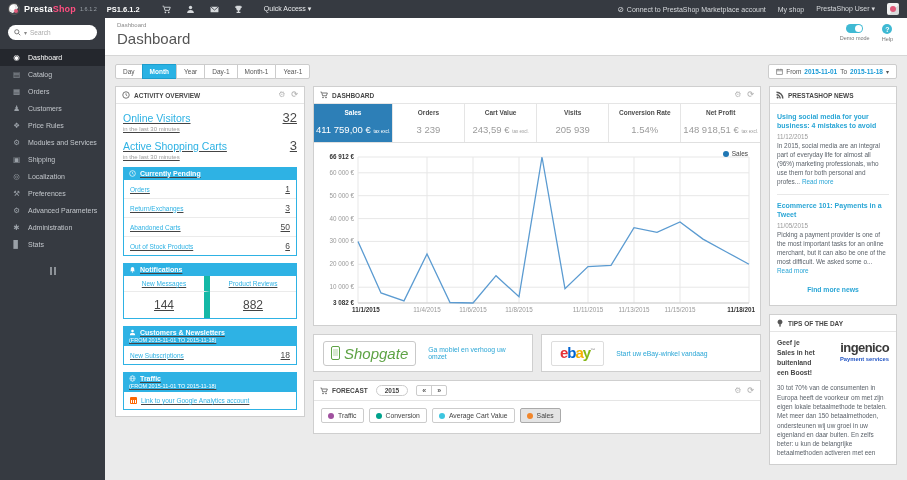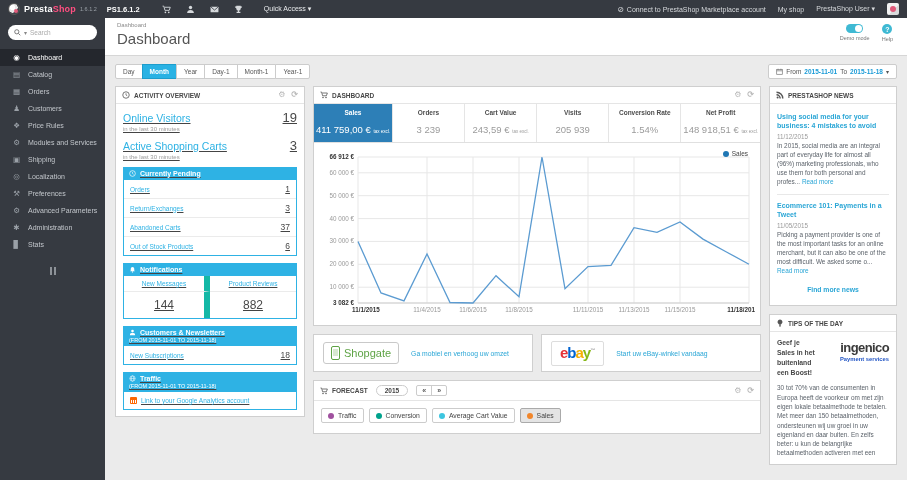--- a/index.html
+++ b/index.html
@@ -116,21 +116,21 @@
   svg text.bold { fill:#333; font-weight:bold; }
   svg line.grid { stroke:#e7e7e7; stroke-width:1; }
   svg line.axis { stroke:#cfcfcf; stroke-width:1; }
 
   
   .banner-row { display:flex; gap:8px; margin-top:8px; }
   .banner { flex:1; background:#fff; border:1px solid #cfcfcf; display:flex; align-items:center; gap:12px; padding:6px 9px; height:38px; }
   .shopgate-logo { border:1px solid #c9c9c9; border-radius:3px; padding:3px 7px; display:flex; align-items:center; gap:4px; cursor:pointer; }
   .sg-phone { width:9px; height:14px; border:1.5px solid #5ea345; border-radius:2px; position:relative; }
   .sg-phone::after { content:""; position:absolute; left:1px; top:2px; right:1px; bottom:3px; background:#5ea345; opacity:.25; }
-  .sg-name { color:#5ea345; font-size:11px; }
+  .sg-name { color:#5ea345; font-size:15px;font-style:italic; }
   .ebay-logo { border:1px solid #ddd; border-radius:2px; padding:2px 8px 4px; font-size:15px; font-weight:bold; letter-spacing:-1px; cursor:pointer; background:#fff; }
   .ebay-logo sup { font-size:5px; color:#999; letter-spacing:0; }
   .banner-link { color:#2aa6d6; font-size:6.8px; cursor:pointer; }
 
   
   .pill { border:1px solid #ccc; border-radius:8px; padding:1px 8px; font-size:6.5px; color:#444; margin-left:4px; }
   .nav-btns { display:inline-flex; border:1px solid #ccc; border-radius:2px; margin-left:4px; }
   .nav-btn { padding:1px 5px; font-size:7px; color:#555; cursor:pointer; }
   .nav-btn + .nav-btn { border-left:1px solid #ccc; }
   .fc-legend { display:flex; gap:5px; padding:7px 7px 10px; }
@@ -317,21 +317,21 @@
               </svg>
             <span>ACTIVITY OVERVIEW</span>
             <span class="panel-tools">
                 <span>⚙</span>
                 <span>⟳</span>
               </span>
           </div>
           <div class="act-body">
             <div class="kpi-line">
               <span class="kpi-label">Online Visitors</span>
-              <span class="kpi-value">19</span>
+              <span class="kpi-value">32</span>
             </div>
             <div class="kpi-sub">in the last 30 minutes</div>
             <div class="kpi-line">
               <span class="kpi-label">Active Shopping Carts</span>
               <span class="kpi-value">3</span>
             </div>
             <div class="kpi-sub">in the last 30 minutes</div>
 
             <div class="section-bar">
               <div class="sb-line">
@@ -346,21 +346,21 @@
               <div class="data-row">
                   <span class="lbl">Orders</span>
                   <span class="val">1</span>
                 </div>
               <div class="data-row">
                   <span class="lbl">Return/Exchanges</span>
                   <span class="val">3</span>
                 </div>
               <div class="data-row">
                   <span class="lbl">Abandoned Carts</span>
-                  <span class="val">37</span>
+                  <span class="val">50</span>
                 </div>
               <div class="data-row">
                   <span class="lbl">Out of Stock Products</span>
                   <span class="val">6</span>
                 </div>
             </div>
 
             <div class="section-bar">
               <div class="sb-line">
                 <svg viewBox="0 0 16 16">

